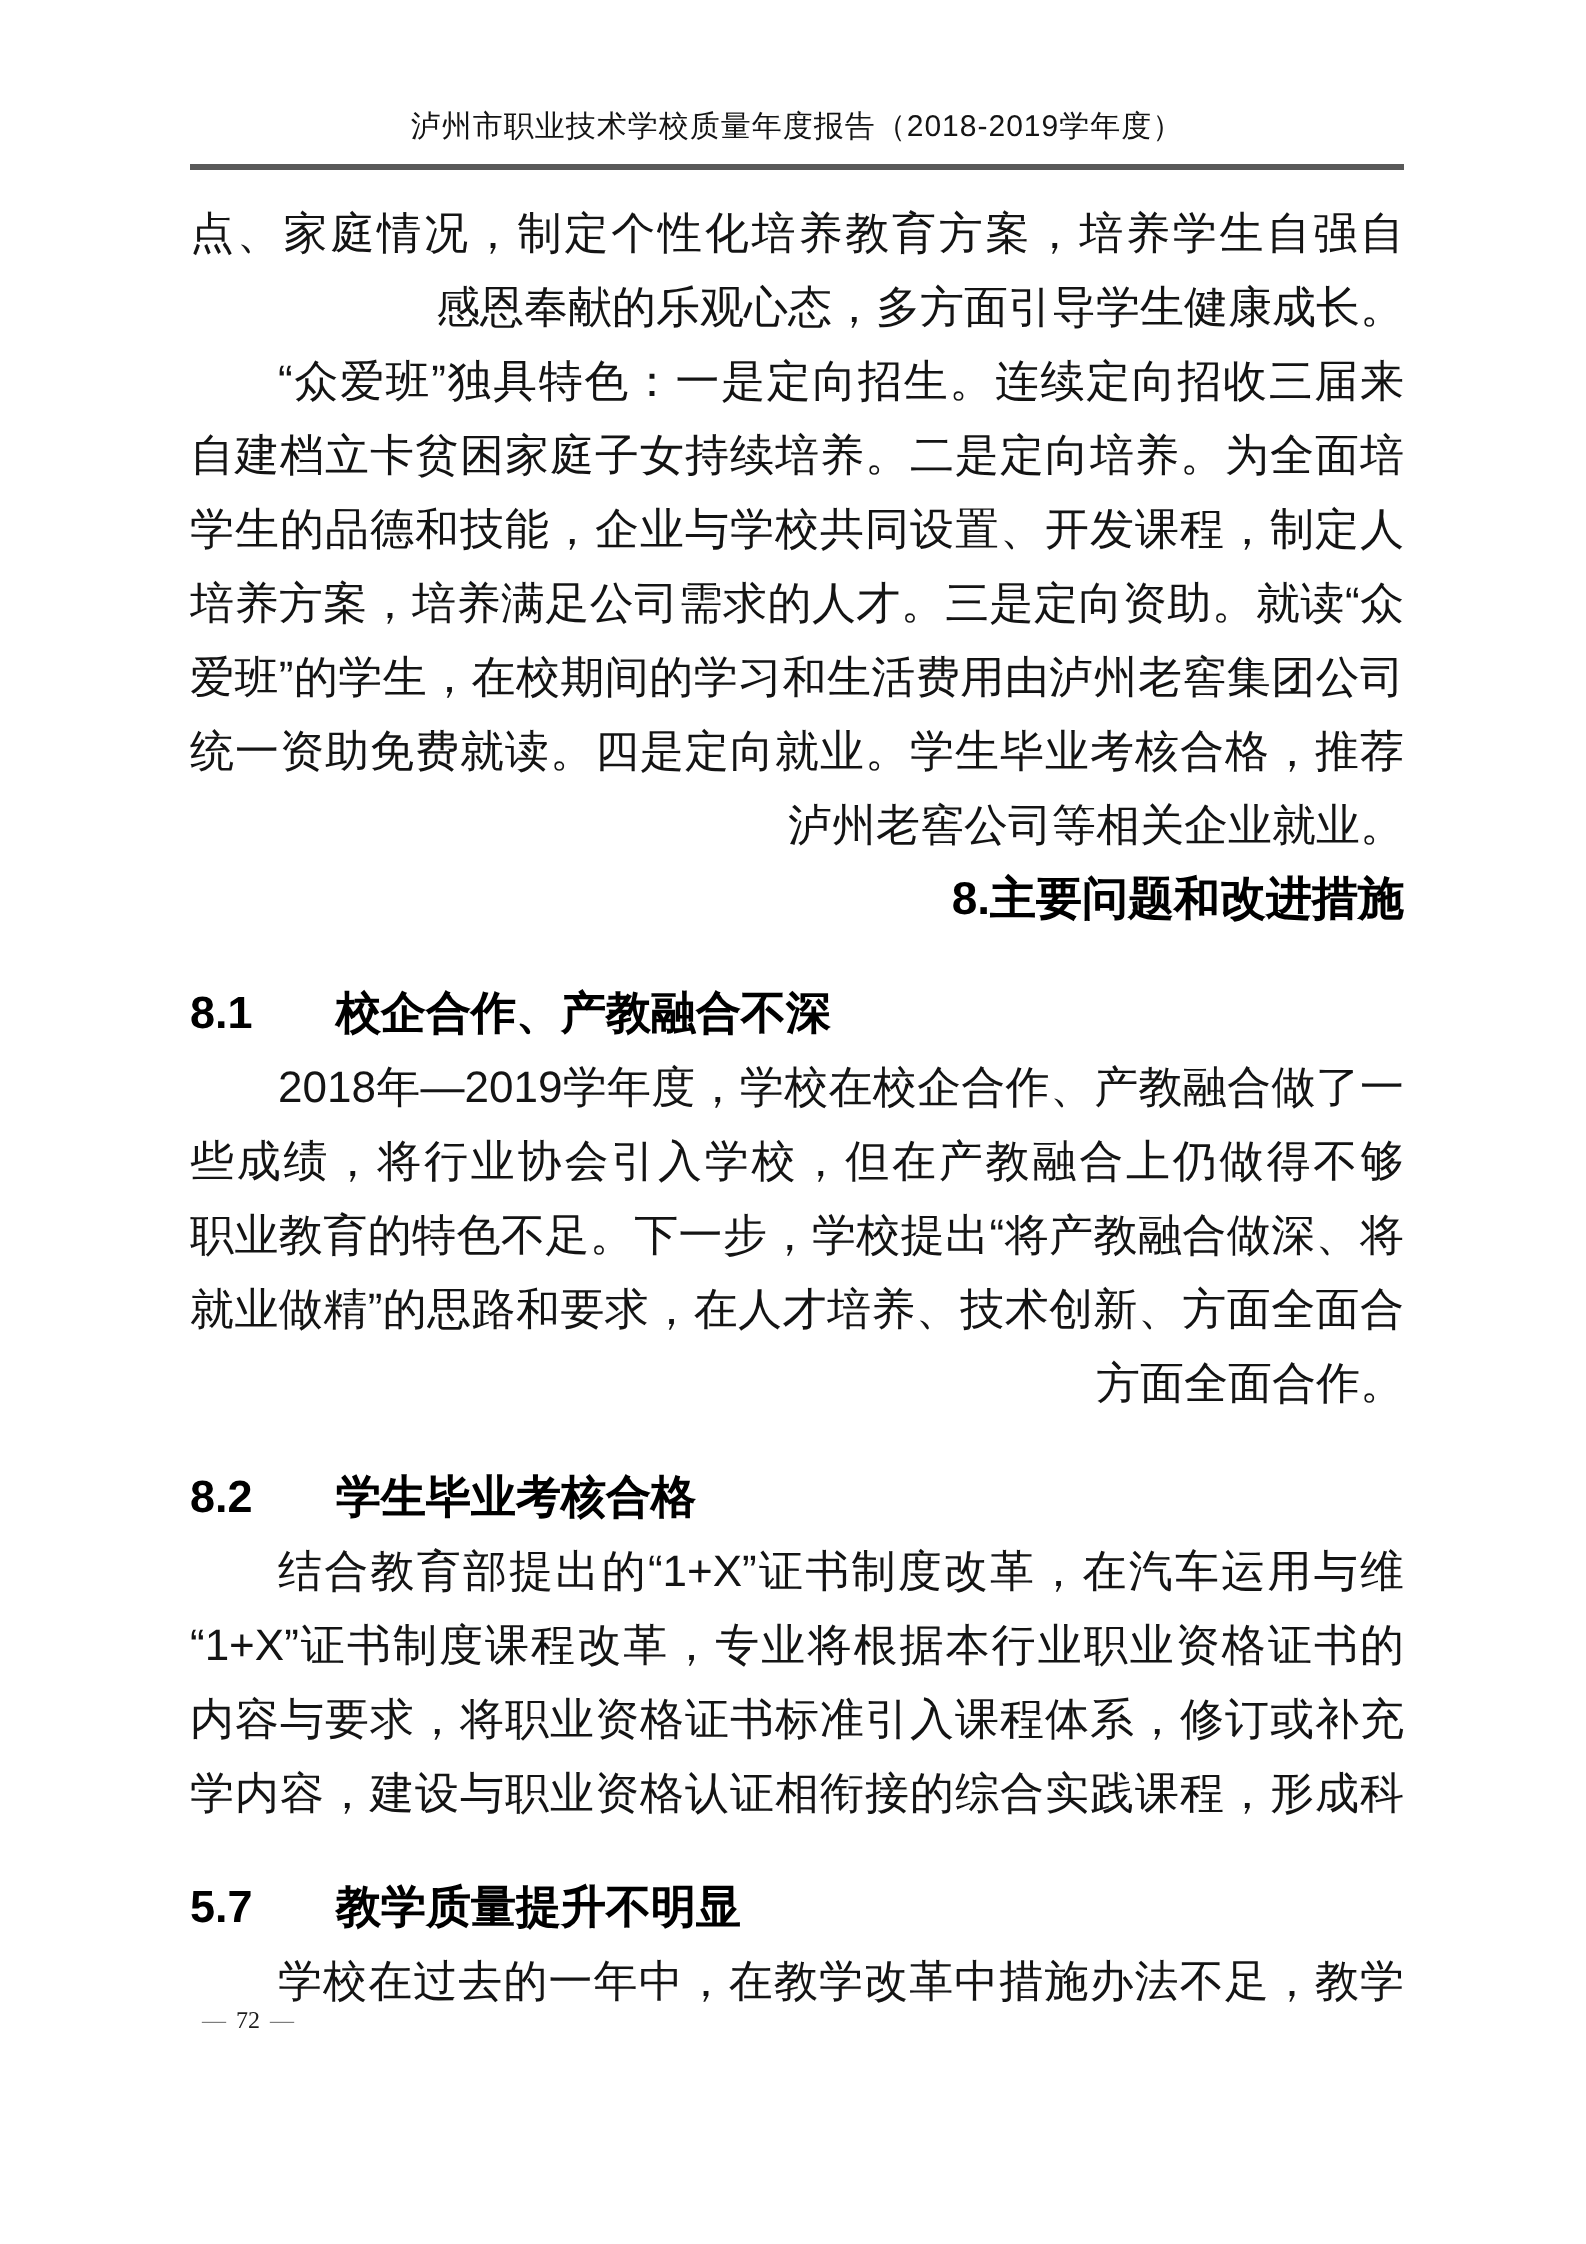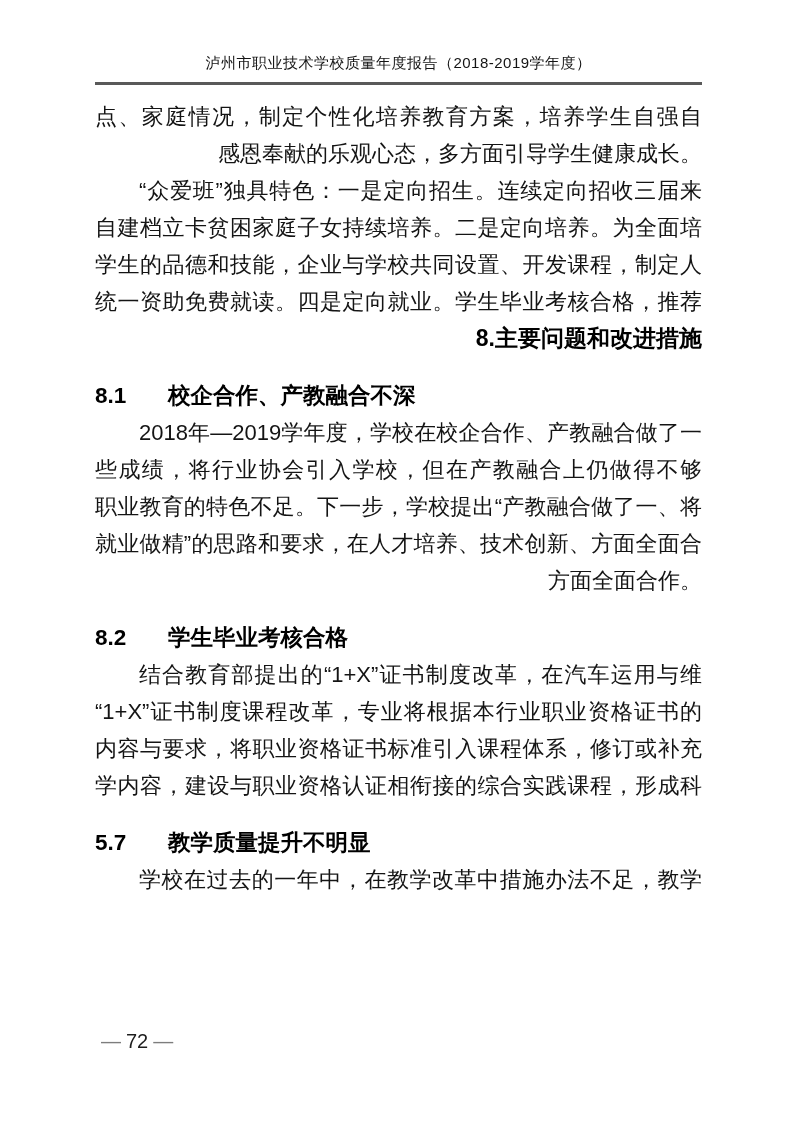--- a/index.html
+++ b/index.html
@@ -72,26 +72,26 @@
     font-weight: 700;
     color: #000000;
     margin-top: 20px;
   }
   .h2 .h2-num {
     display: inline-block;
     min-width: 73px;
   }
   .page-footer {
     position: absolute;
-    top: 1030px;
+    top: 999px;
     left: 96px;
     height: 22px;
     line-height: 22px;
-    font-family: Liberation Sans, sans-serif;
-    font-size: 20px;
+    font-family: Liberation Serif, serif;
+    font-size: 12px;
     color: #1d1d1d;
     white-space: nowrap;
   }
   .page-footer .dash {
     color: #7d7d7d;
     padding: 0 5px;
   }
 </style>
 </head>
 <body>
@@ -101,26 +101,29 @@
   <div class="header-title">泸州市职业技术学校质量年度报告（2018-2019学年度）</div>
 
   <div class="header-rule"></div>
 
   <div class="content" id="content">
       <div class="tline fill">点、家庭情况，制定个性化培养教育方案，培养学生自强自立、</div>
       <div class="tline">感恩奉献的乐观心态，多方面引导学生健康成长。</div>
       <div class="tline fill indent">“众爱班”独具特色：一是定向招生。连续定向招收三届来</div>
       <div class="tline fill">自建档立卡贫困家庭子女持续培养。二是定向培养。为全面培养</div>
       <div class="tline fill">学生的品德和技能，企业与学校共同设置、开发课程，制定人才</div>
+      <div class="tline fill">培养方案，培养满足公司需求的人才。三是定向资助。就读“众</div>
+      <div class="tline fill">爱班”的学生，在校期间的学习和生活费用由泸州老窖集团公司</div>
       <div class="tline fill">统一资助免费就读。四是定向就业。学生毕业考核合格，推荐到</div>
+      <div class="tline">泸州老窖公司等相关企业就业。</div>
       <div class="h1">8.主要问题和改进措施</div>
       <div class="h2"><span class="h2-num">8.1</span><span class="h2-title">校企合作、产教融合不深</span></div>
       <div class="tline fill indent">2018年—2019学年度，学校在校企合作、产教融合做了一</div>
       <div class="tline fill">些成绩，将行业协会引入学校，但在产教融合上仍做得不够深，</div>
-      <div class="tline fill">职业教育的特色不足。下一步，学校提出“产教融合做了一、将</div>
+      <div class="tline fill">职业教育的特色不足。下一步，学校提出“将产教融合做深、将</div>
       <div class="tline fill">就业做精”的思路和要求，在人才培养、技术创新、方面全面合作</div>
       <div class="tline">方面全面合作。</div>
       <div class="h2"><span class="h2-num">8.2</span><span class="h2-title">学生毕业考核合格</span></div>
       <div class="tline fill indent">结合教育部提出的“1+X”证书制度改革，在汽车运用与维</div>
       <div class="tline fill">“1+X”证书制度课程改革，专业将根据本行业职业资格证书的</div>
       <div class="tline fill">内容与要求，将职业资格证书标准引入课程体系，修订或补充教</div>
       <div class="tline fill">学内容，建设与职业资格认证相衔接的综合实践课程，形成科学</div>
       <div class="h2"><span class="h2-num">5.7</span><span class="h2-title">教学质量提升不明显</span></div>
       <div class="tline fill indent">学校在过去的一年中，在教学改革中措施办法不足，教学质</div>
     </div>

